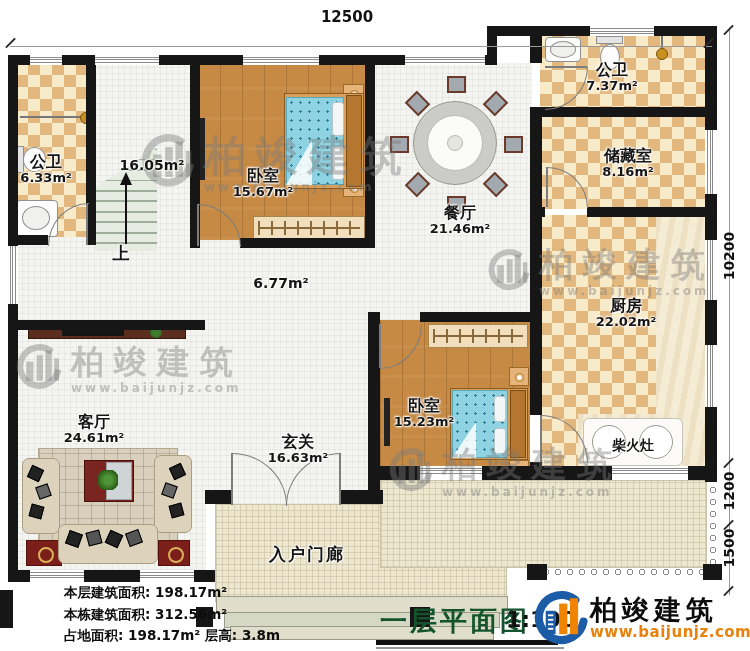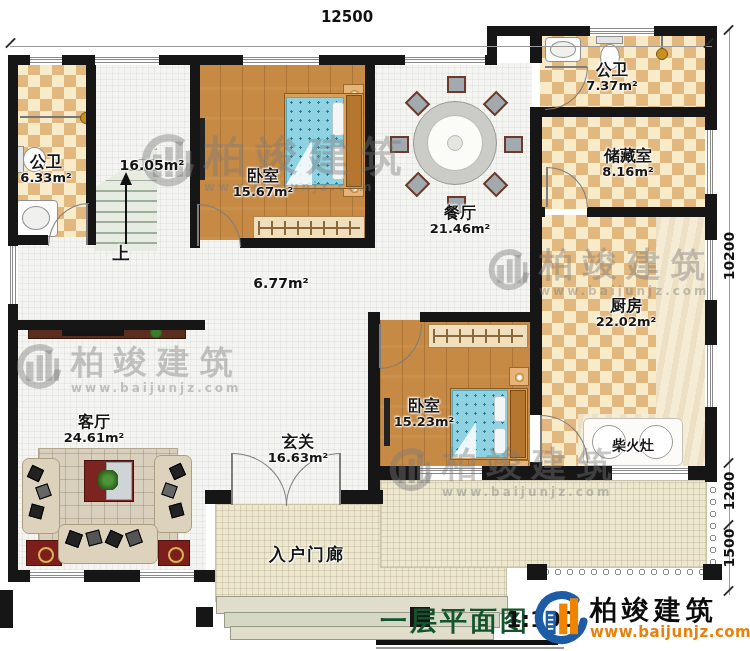--- a/index.html
+++ b/index.html
@@ -393,20 +393,23 @@
   <div class="dimline" style="left:729px;top:30px;width:1px;height:565px;"></div>
   <div class="tick" style="left:722px;top:29px;"></div>
   <div class="tick" style="left:722px;top:462px;"></div>
   <div class="tick" style="left:722px;top:524px;"></div>
   <div class="tick" style="left:722px;top:590px;"></div>
   <div class="vdim" style="left:699px;top:248px;">10200</div>
   <div class="vdim" style="left:699px;top:483px;">1200</div>
   <div class="vdim" style="left:699px;top:540px;">1500</div>
 
   <div class="stats">
+    <div>本层建筑面积: 198.17m²</div>
+    <div>本栋建筑面积: 312.56m²</div>
+    <div>占地面积: 198.17m²  层高: 3.8m</div>
   </div>
 
   <div class="pt-title">一层平面图</div>
   <div class="pt-scale">1:100</div>
   <div class="abs" style="left:376px;top:640px;width:182px;height:5px;background:#111;"></div>
   <div class="abs" style="left:376px;top:647px;width:188px;height:2px;background:#9a9a9a;"></div>
 
   <div class="abs" style="left:534px;top:589px;width:54px;height:58px;">
     <svg width="54" height="58" viewBox="0 0 60 64">
       <path d="M46 12 A25 25 0 1 0 55 36" stroke="#1c5ba6" stroke-width="9" fill="none" stroke-linecap="round"></path>

